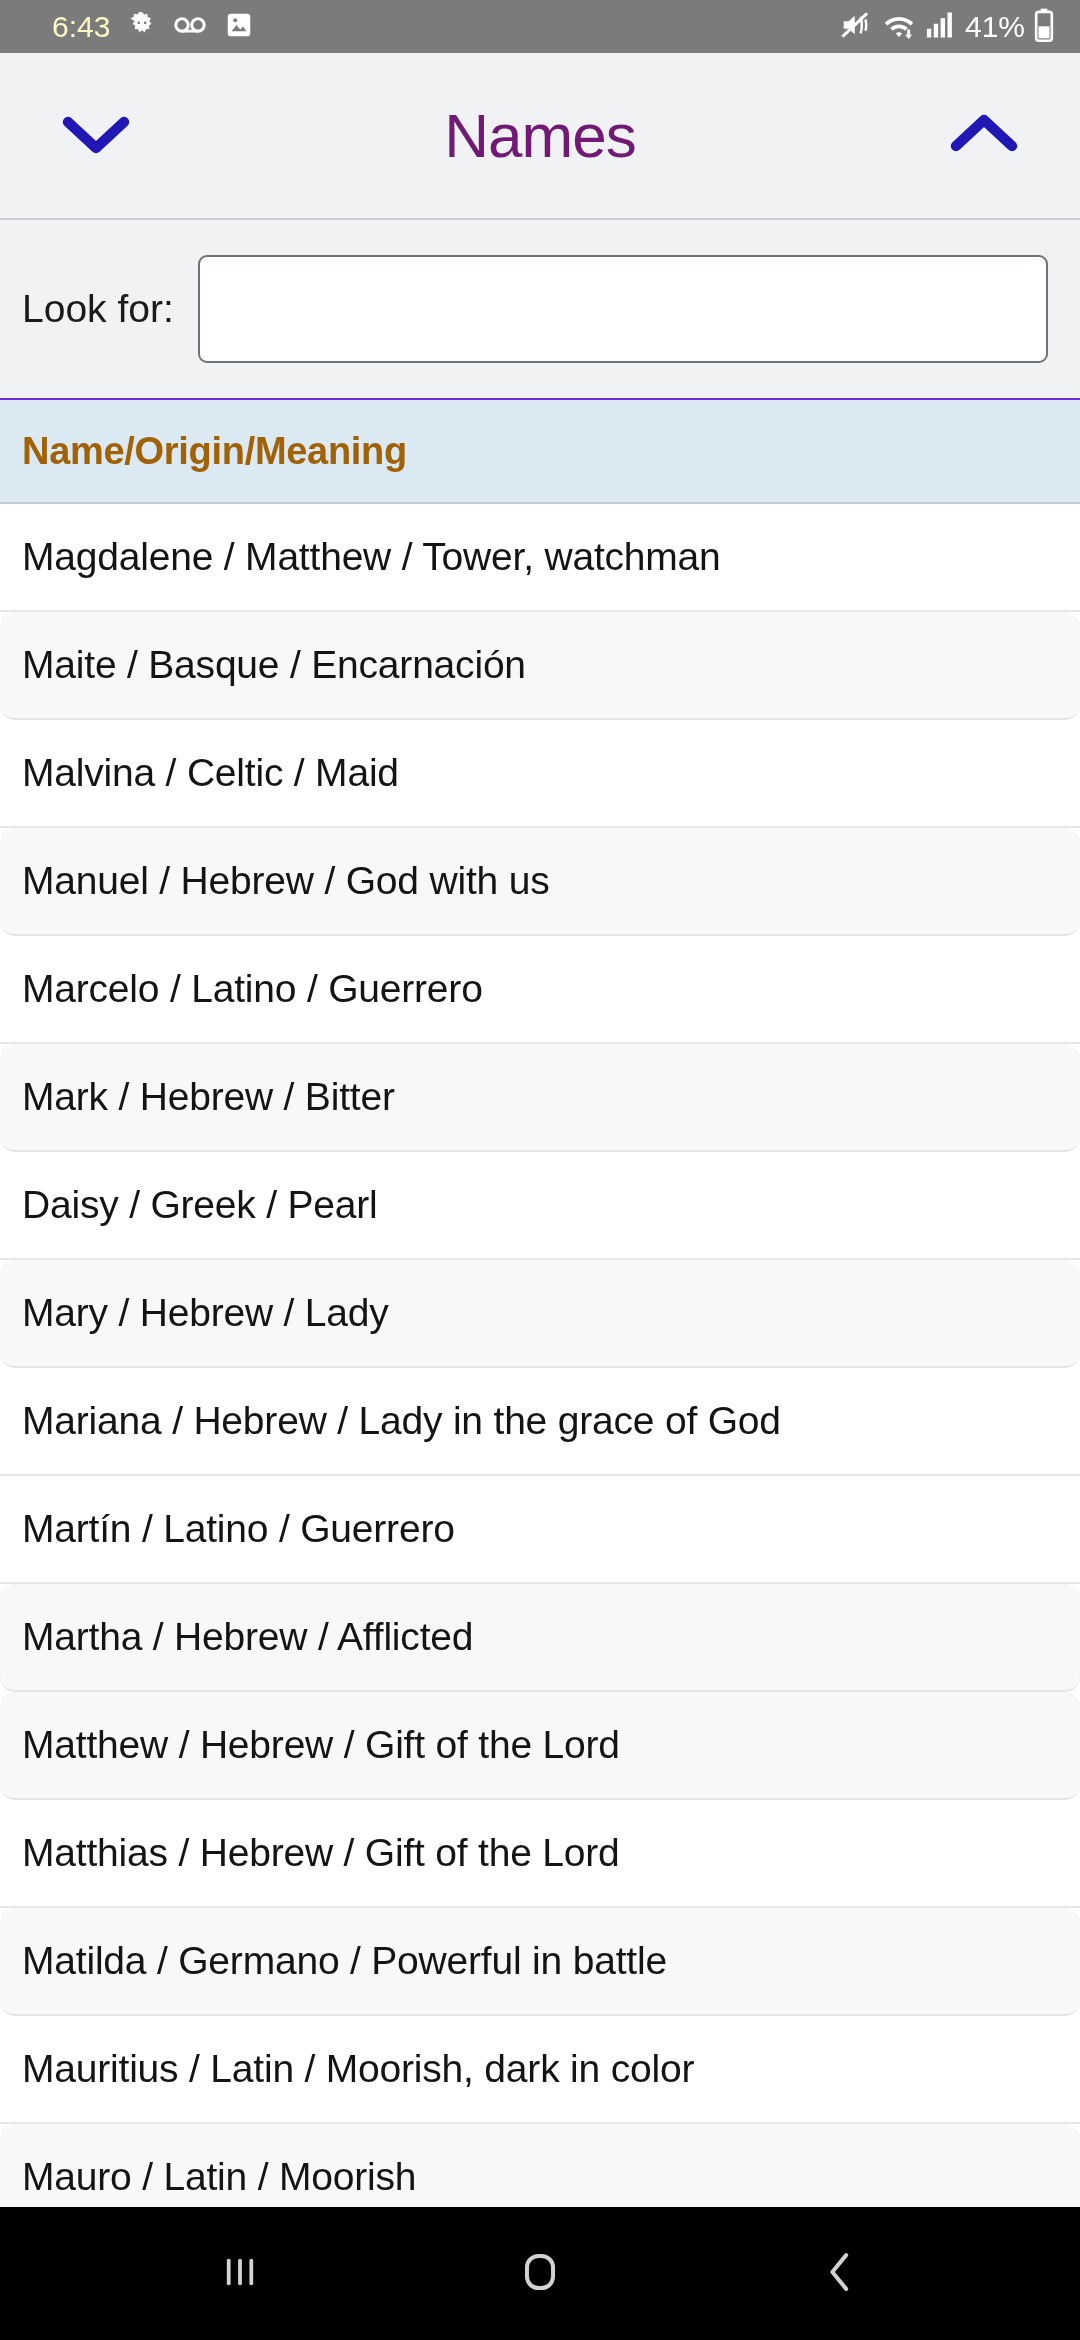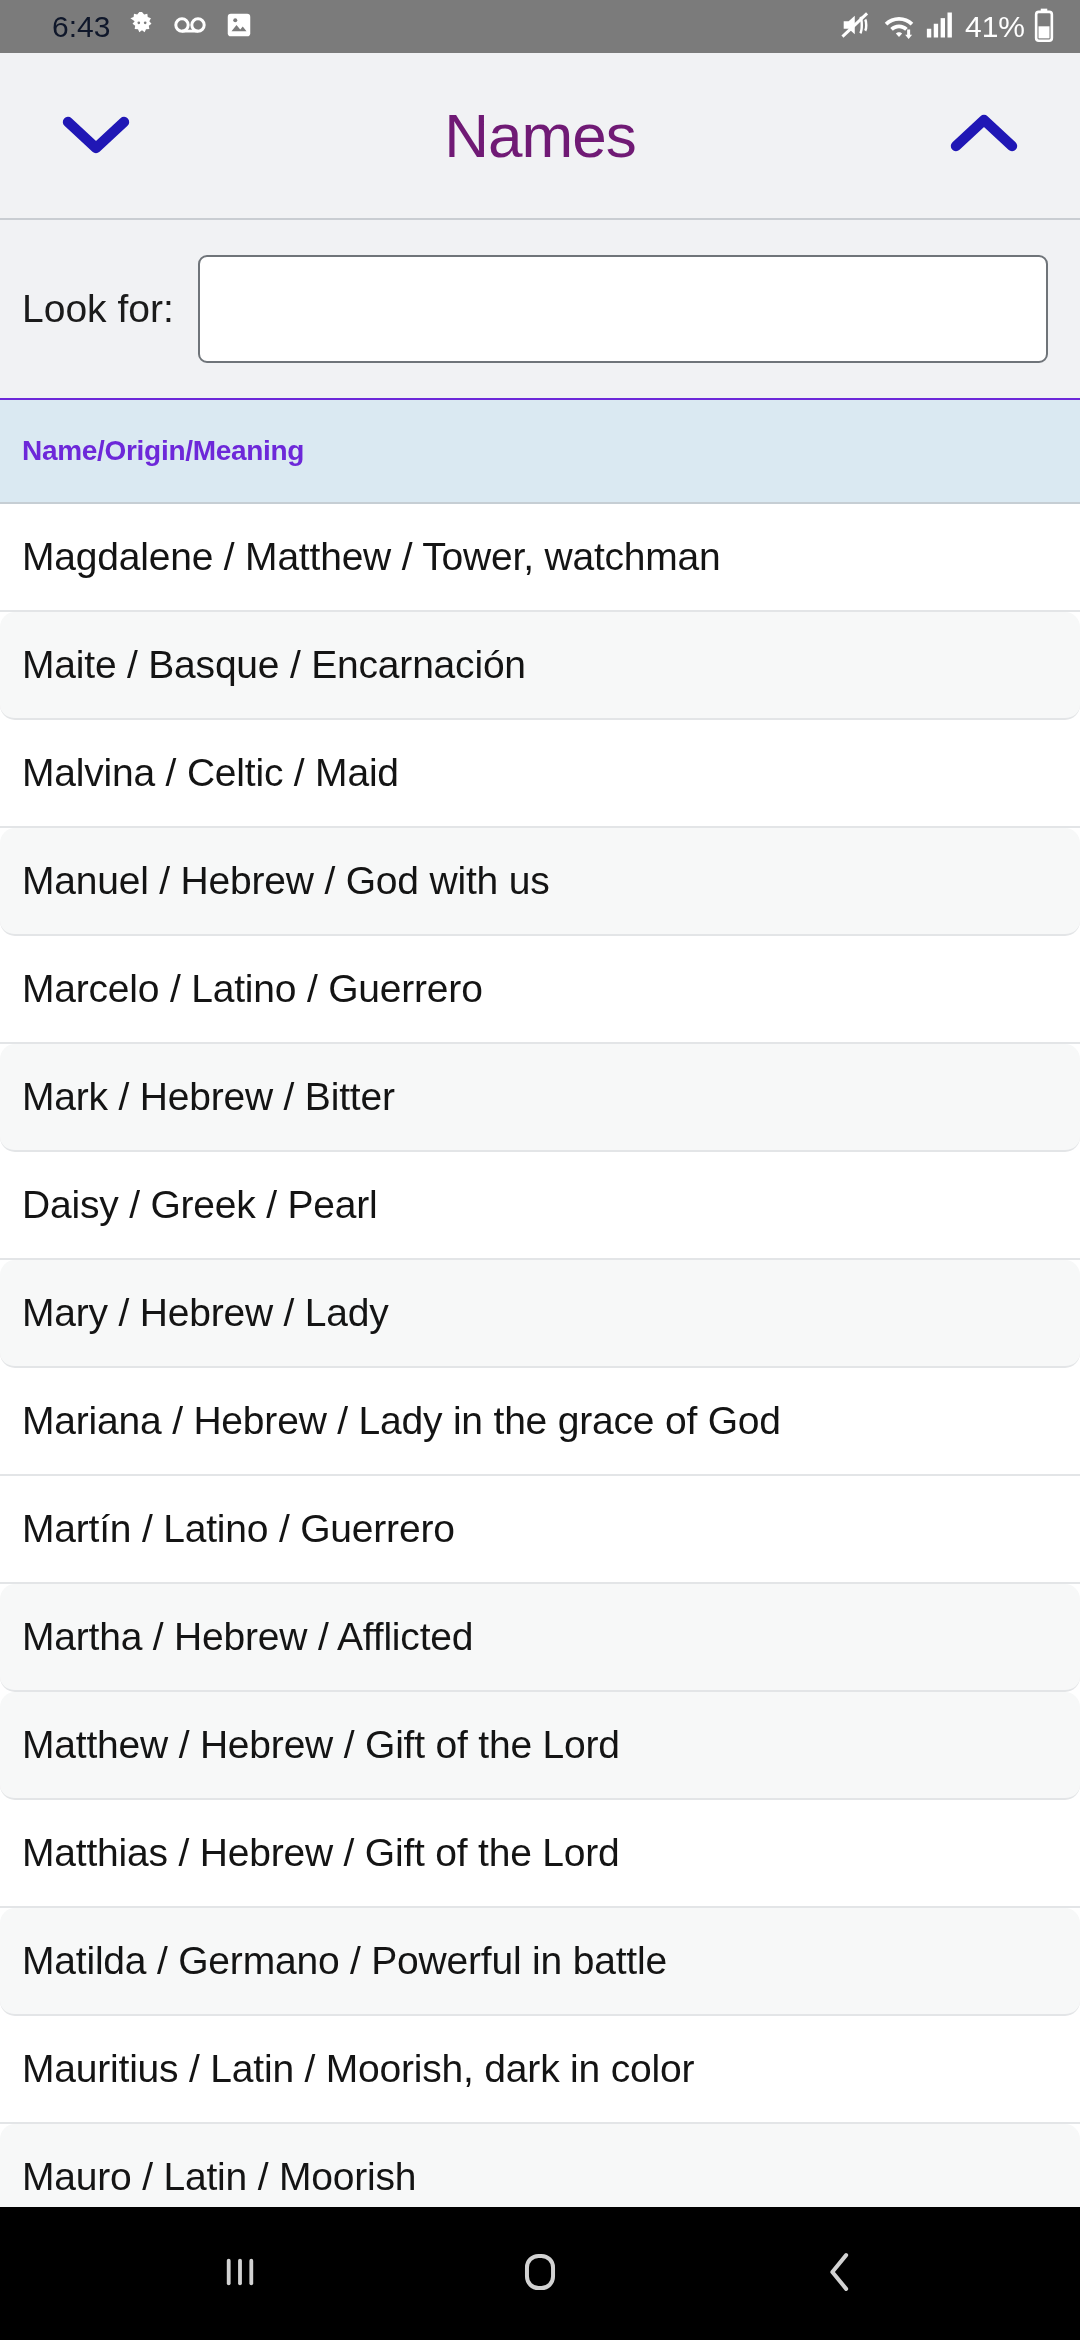--- a/index.html
+++ b/index.html
@@ -30,21 +30,21 @@
     padding: 0 26px 0 52px;
     flex: 0 0 auto;
   }
   .status-left, .status-right {
     display: flex;
     align-items: center;
   }
   .status-left { gap: 16px; }
   .status-right { gap: 9px; }
   .status-time {
-    color: #0f172a;
+    color: #fef9c3;
     font-size: 30px;
     font-weight: 400;
     letter-spacing: 0px;
     line-height: 1;
   }
   .status-battery-text {
     color: #ffffff;
     font-size: 30px;
     line-height: 1;
     margin-left: 2px;
@@ -127,23 +127,23 @@
   .table-header {
     height: 104px;
     background: #dae9f2;
     border-bottom: 2px solid #c6ced4;
     display: flex;
     align-items: center;
     padding: 0 22px;
     flex: 0 0 auto;
   }
   .table-header-text {
-    font-size: 28px;
+    font-size: 38px;
     font-weight: bold;
-    color: #6d28d9;
+    color: #a16207;
     letter-spacing: -0.3px;
   }
   .rows {
     flex: 1 1 auto;
     overflow: hidden;
   }
   .row {
     height: 108px;
     display: flex;
     align-items: center;

